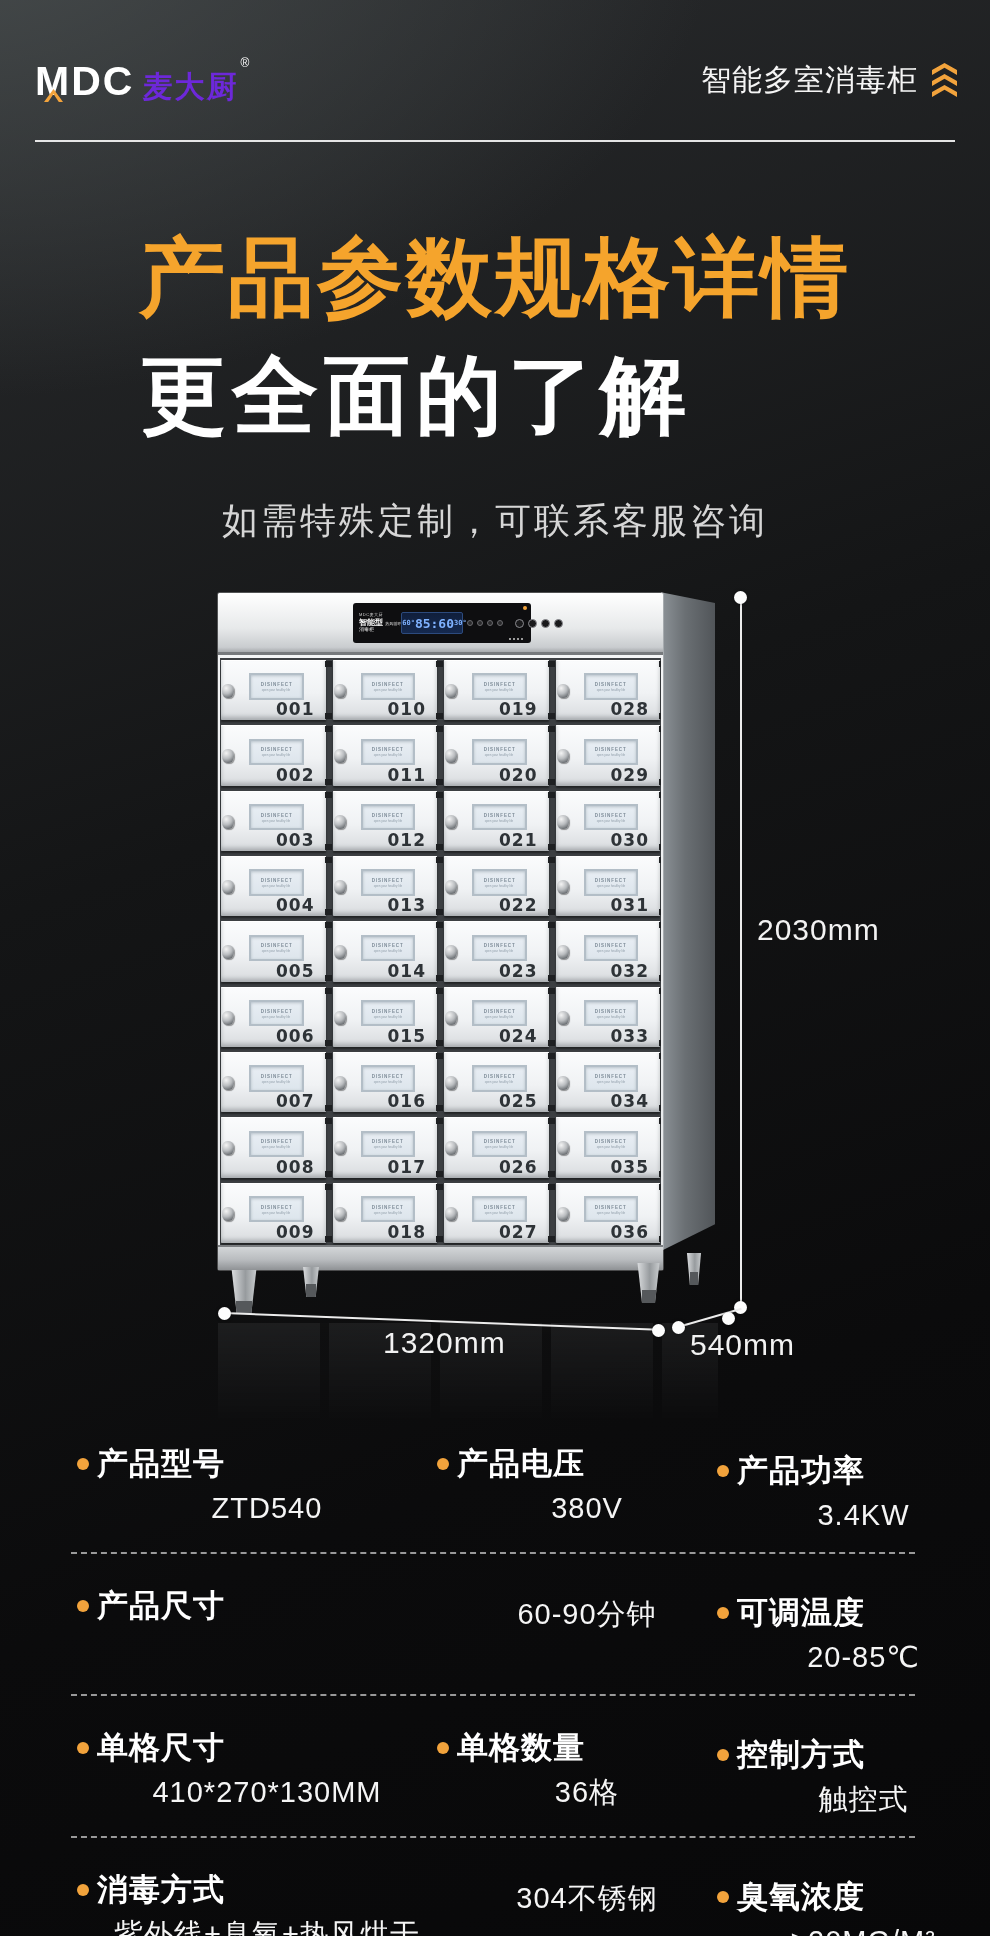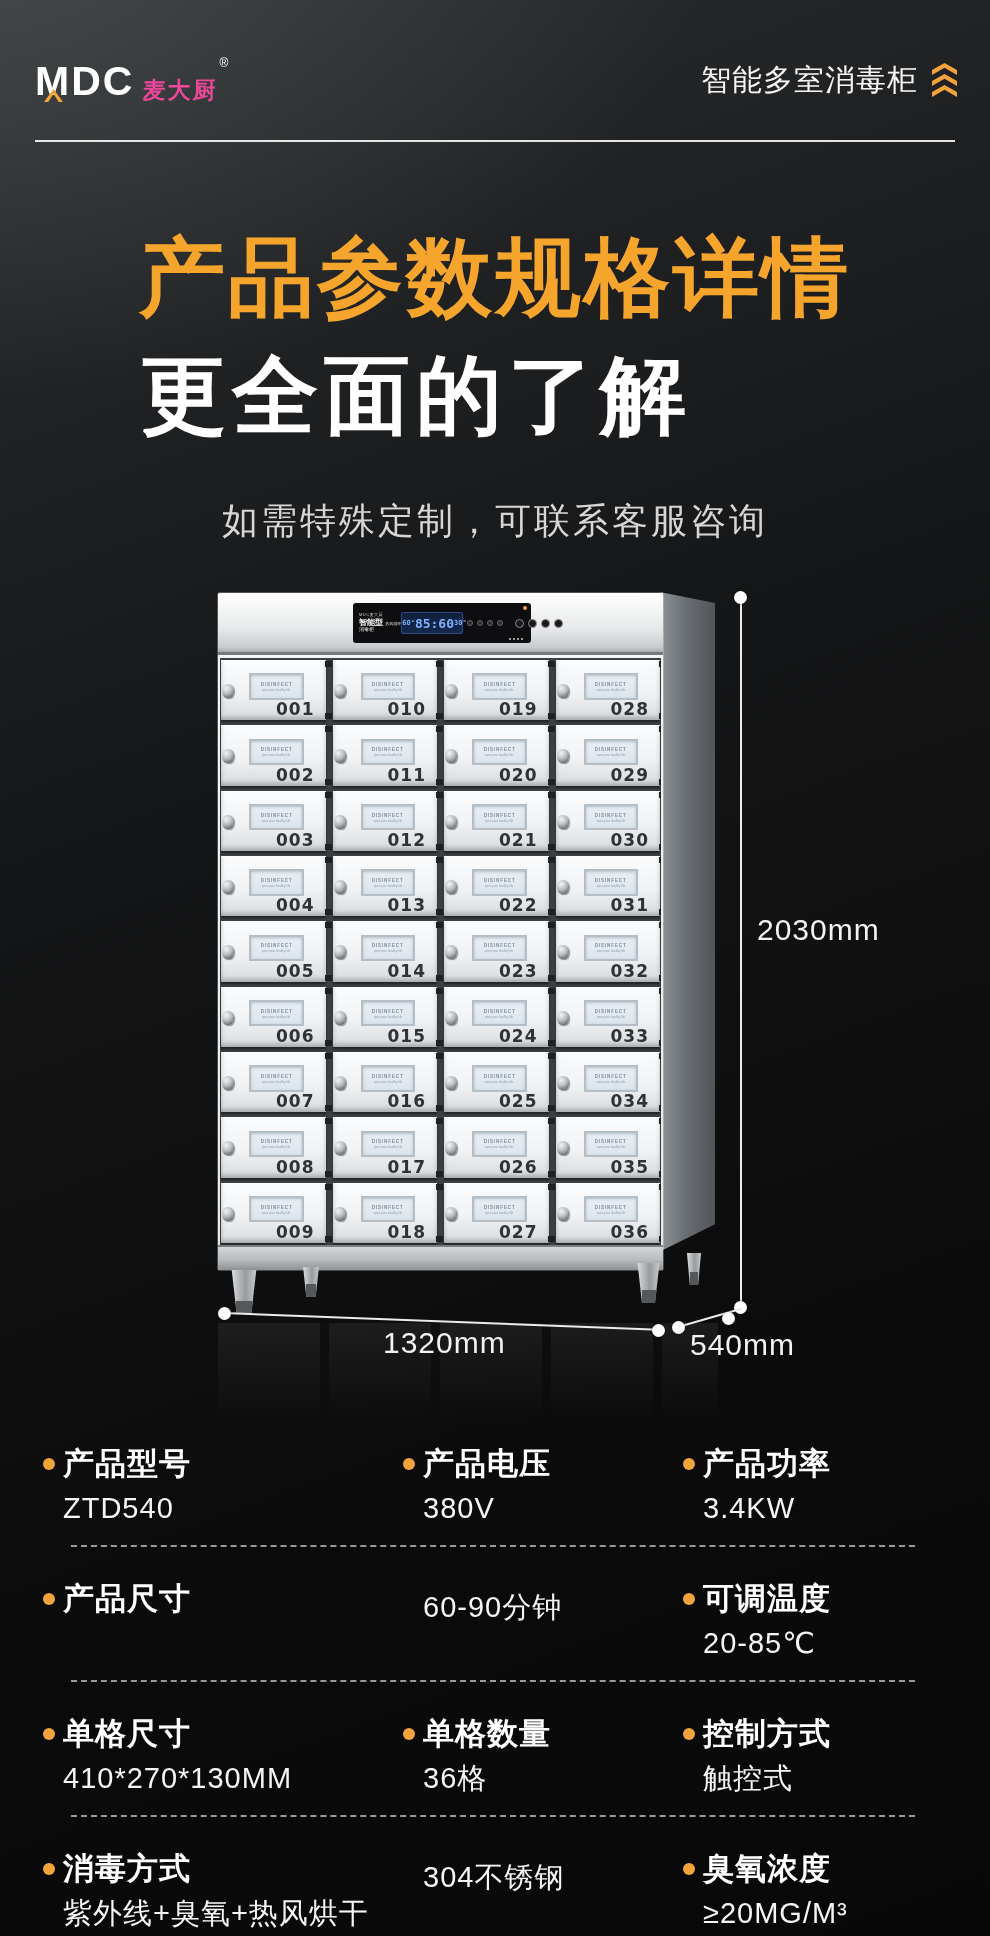--- a/index.html
+++ b/index.html
@@ -12,21 +12,21 @@
       linear-gradient(160deg, #2a2c2e 0%, #141516 40%, #0b0b0c 72%, #080809 100%);
     color:#fff;
   }
   .abs { position:absolute; }
 
   
   .logo-wrap { left:35px; top:56px; height:46px; display:flex; align-items:flex-end; }
   .logo-mdc { font-size:41px; font-weight:800; letter-spacing:2px; color:#fff; line-height:1; position:relative; }
   .logo-tri { position:absolute; left:9px; bottom:0px; width:19px; height:13px;
     background:#F2A33C; clip-path:polygon(50% 0,100% 100%,78% 100%,50% 38%,22% 100%,0 100%); }
-  .logo-cn { font-size:23px; font-weight:700; color:#ec4899; margin-left:8px; line-height:1.05; letter-spacing:2px;text-align:center; }
+  .logo-cn { font-size:30px; font-weight:700; color:#6d28d9; margin-left:8px; line-height:1.05; letter-spacing:2px;text-align:center; }
   .logo-reg { font-size:12px; color:#fff; margin-left:2px; align-self:flex-start; }
   .head-right { right:33px; top:60px; display:flex; align-items:center; }
   .head-tag { font-size:30px; font-weight:500; letter-spacing:1px; color:#f5f5f5; }
   .chevrons { margin-left:14px; display:flex; flex-direction:column; }
   .chev { width:25px; height:12px; margin-top:-1px; background:#F2A33C;
     clip-path:polygon(50% 0,100% 58%,100% 100%,50% 40%,0 100%,0 58%); }
   .divider { left:35px; top:140px; width:920px; height:2px; background:rgba(250,250,250,.9); }
 
   
   .title-orange { left:0; top:234px; width:990px; text-align:center;
@@ -111,23 +111,23 @@
   .lbl-height { left:757px; top:913px; }
   .dim-line-1320 { left:224px; top:1312px; width:435px; height:2px; background:#ececec;
     transform:rotate(2.2deg); transform-origin:left center; }
   .lbl-width { left:383px; top:1326px; }
   .dim-line-540 { left:678px; top:1326px; width:66px; height:2px; background:#ececec;
     transform:rotate(-16deg); transform-origin:left center; }
   .lbl-depth { left:690px; top:1328px; }
 
   
   .specs { left:0; top:1446px; width:990px; }
-  .spec-row { display:flex; padding-left:43px; }
+  .spec-row { display:flex; padding-left:77px;text-align:center; }
   .spec-cell { display:flex; flex-direction:column; }
-  .spec-c1 { width:360px; } .spec-c2 { width:280px; } .spec-c3 { width:273px; }
+  .spec-c1 { width:360px; } .spec-c2 { width:280px; } .spec-c3 { width:273px;margin-top:7px; }
   .spec-title { display:flex; align-items:center; }
   .spec-bullet { width:12px; height:12px; border-radius:50%; background:#F2A33C; margin-right:8px; flex:none; }
   .spec-label { font-size:31px; font-weight:800; color:#ffffff; letter-spacing:1px; line-height:36px; }
   .spec-value { margin:10px 0 0 20px; font-size:29px; font-weight:400; color:#f5f5f5; letter-spacing:1px; line-height:32px; }
   .spec-sep { margin:21px 0 34px 71px; width:844px; border-top:2px dashed rgba(230,230,230,.65); }
 </style>
 </head>
 <body>
 
 <div class="abs logo-wrap">

